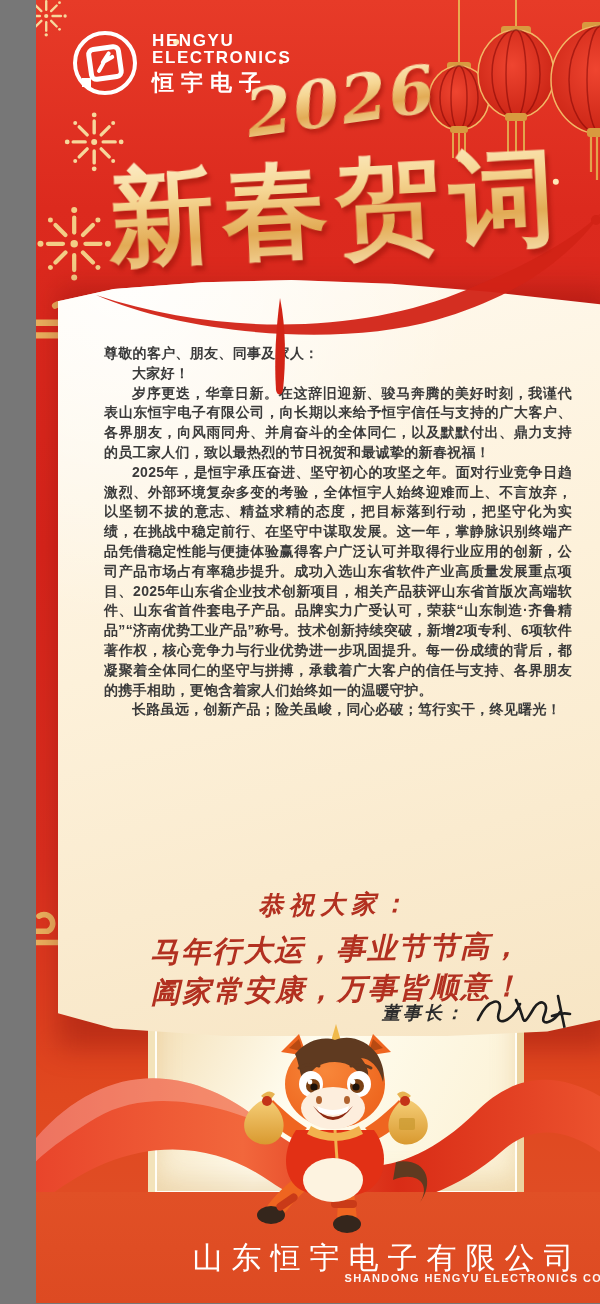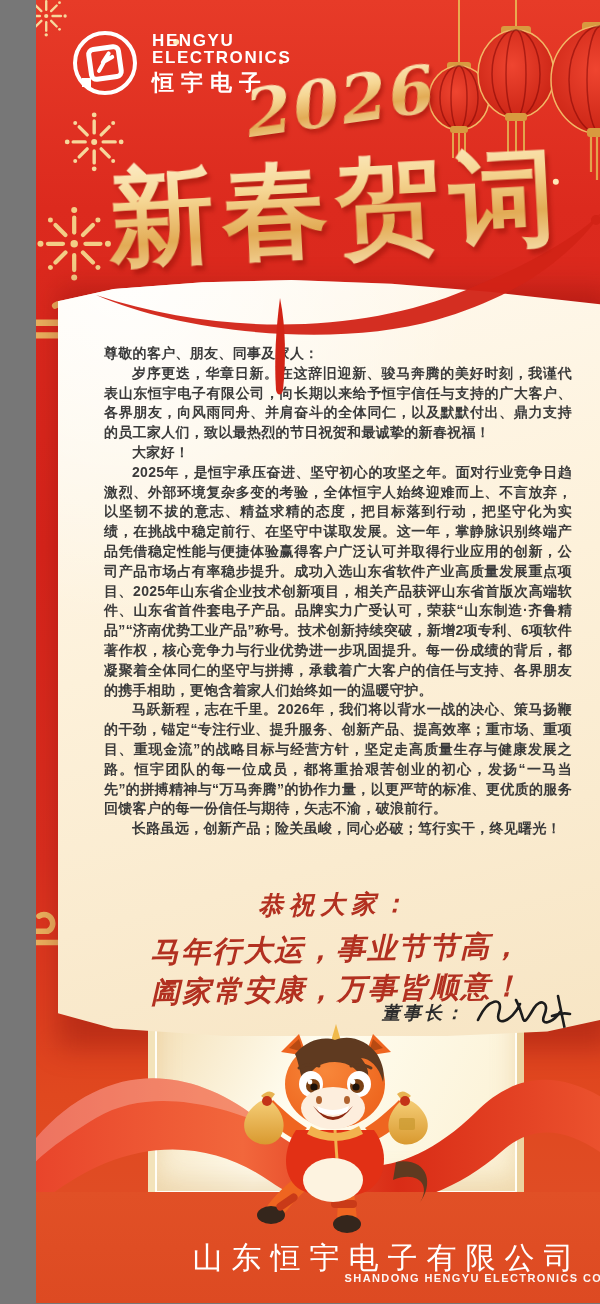--- a/index.html
+++ b/index.html
@@ -234,24 +234,23 @@
     <path fill="#d22316" d="M244,118 c6,30 6,62 3,92 c-1,6 -6,6 -7,0 c-2,-30 0,-62 4,-92 z"></path>
     <circle cx="560" cy="40" r="5" fill="#d22316"></circle>
   </svg>
 
   <div class="title-year gold-text">2026</div>
   <div class="title-headline gold-text">新春贺词</div>
 
   <div class="paper">
     <div class="letter">
       <p>尊敬的客户、朋友、同事及家人：</p>
+      <p class="indent">大家好！</p>
       <p class="indent">岁序更迭，华章日新。在这辞旧迎新、骏马奔腾的美好时刻，我谨代表山东恒宇电子有限公司，向长期以来给予恒宇信任与支持的广大客户、各界朋友，向风雨同舟、并肩奋斗的全体同仁，以及默默付出、鼎力支持的员工家人们，致以最热烈的节日祝贺和最诚挚的新春祝福！</p>
-      <p class="indent">大家好！</p>
       <p class="indent">2025年，是恒宇承压奋进、坚守初心的攻坚之年。面对行业竞争日趋激烈、外部环境复杂多变的考验，全体恒宇人始终迎难而上、不言放弃，以坚韧不拔的意志、精益求精的态度，把目标落到行动，把坚守化为实绩，在挑战中稳定前行、在坚守中谋取发展。这一年，掌静脉识别终端产品凭借稳定性能与便捷体验赢得客户广泛认可并取得行业应用的创新，公司产品市场占有率稳步提升。成功入选山东省软件产业高质量发展重点项目、2025年山东省企业技术创新项目，相关产品获评山东省首版次高端软件、山东省首件套电子产品。品牌实力广受认可，荣获“山东制造·齐鲁精品”“济南优势工业产品”称号。技术创新持续突破，新增2项专利、6项软件著作权，核心竞争力与行业优势进一步巩固提升。每一份成绩的背后，都凝聚着全体同仁的坚守与拼搏，承载着广大客户的信任与支持、各界朋友的携手相助，更饱含着家人们始终如一的温暖守护。</p>
-      <p class="indent">马跃新程，志在千里。2026年，我们将以背水一战的决心、策马扬鞭的干劲，锚定“专注行业、提升服务、创新产品、提高效率；重市场、重项目、重现金流”的战略目标与经营方针，坚定走高质量生存与健康发展之路。恒宇团队的每一位成员，都将重拾艰苦创业的初心，发扬“一马当先”的拼搏精神与“万马奔腾”的协作力量，以更严苛的标准、更优质的服务回馈客户的每一份信任与期待，矢志不渝，破浪前行。</p>
       <p class="indent">长路虽远，创新产品；险关虽峻，同心必破；笃行实干，终见曙光！</p>
     </div>
     <div class="blessing">
       <div class="b-head">恭祝大家：</div>
       <div class="b-line">马年行大运，事业节节高，</div>
       <div class="b-line">阖家常安康，万事皆顺意！</div>
     </div>
     <div class="sig-row">
       <span class="sig-label">董事长：</span>
       <svg width="100" height="46" viewBox="0 0 100 46">

